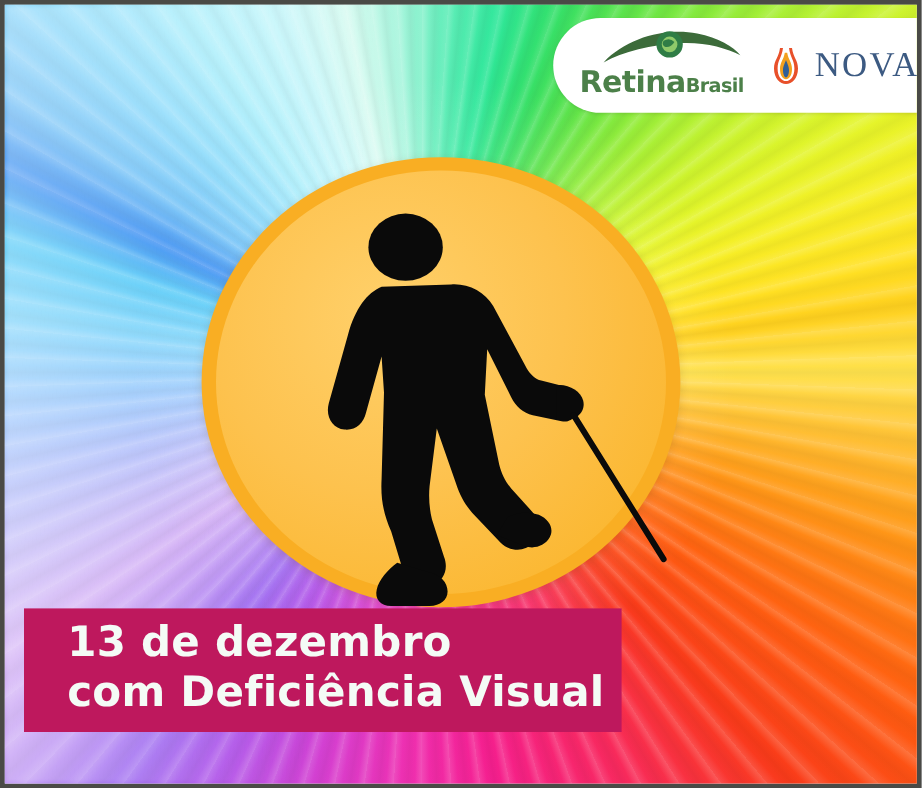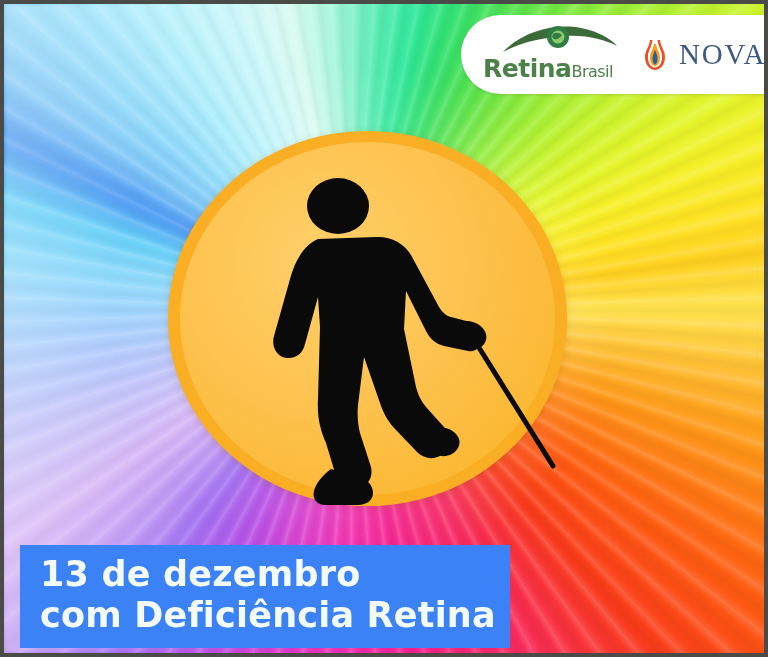--- a/index.html
+++ b/index.html
@@ -136,21 +136,21 @@
     bottom: 6px;
     width: 146px;
     font-family: "DejaVu Sans", sans-serif;
     font-size: 25px;
     letter-spacing: -.5px;
     line-height: 1;
     color: #4a7d4a;
     white-space: nowrap;
   }
   .retina-word .w1 { color:#4c8049; font-weight:700; }
-  .retina-word .w2 { font-size:16px; color:#4c8049; font-weight:400; }
+  .retina-word .w2 { font-size:16px; color:#4c8049; font-weight:700; }
 
   .novartis-logo {
     display: flex;
     align-items: center;
     margin-left: 14px;
     gap: 12px;
   }
   .nv-flame { width: 24px; height: 34px; flex: none; }
   .nv-word {
     font-family: "Liberation Serif", serif;
@@ -184,24 +184,23 @@
   .emblem-figure {
     position: absolute;
     inset: 0;
   }
 
   
   .caption {
     position: absolute;
     left: 16px;
     top: 503px;
-    padding: 9px 14px 13px 20px;
-    background: #3b82f6;
+    padding: 9px 14px 13px 36px;
+    background: #be185d;
     color: #f4fbf6;
-    margin-top: 38px;
   }
   .caption-line {
     font-family: "DejaVu Sans", sans-serif;
     font-weight: 700;
     font-size: 35px;
     line-height: 1.16;
     letter-spacing: .2px;
     white-space: nowrap;
   }
   .caption-line.l1 { font-size: 35px; }
@@ -306,16 +305,16 @@
       </g>
 
       <g>
         <line x1="310" y1="215" x2="385" y2="335" stroke="#0a0a0a" stroke-width="5" stroke-linecap="round"></line>
       </g>
     </svg>
   </div>
 
   <div class="caption">
     <div class="caption-line l1">13 de dezembro</div>
-    <div class="caption-line l3">com Deficiência Retina</div>
+    <div class="caption-line l3">com Deficiência Visual</div>
   </div>
 
 </div>
 
 </body></html>

